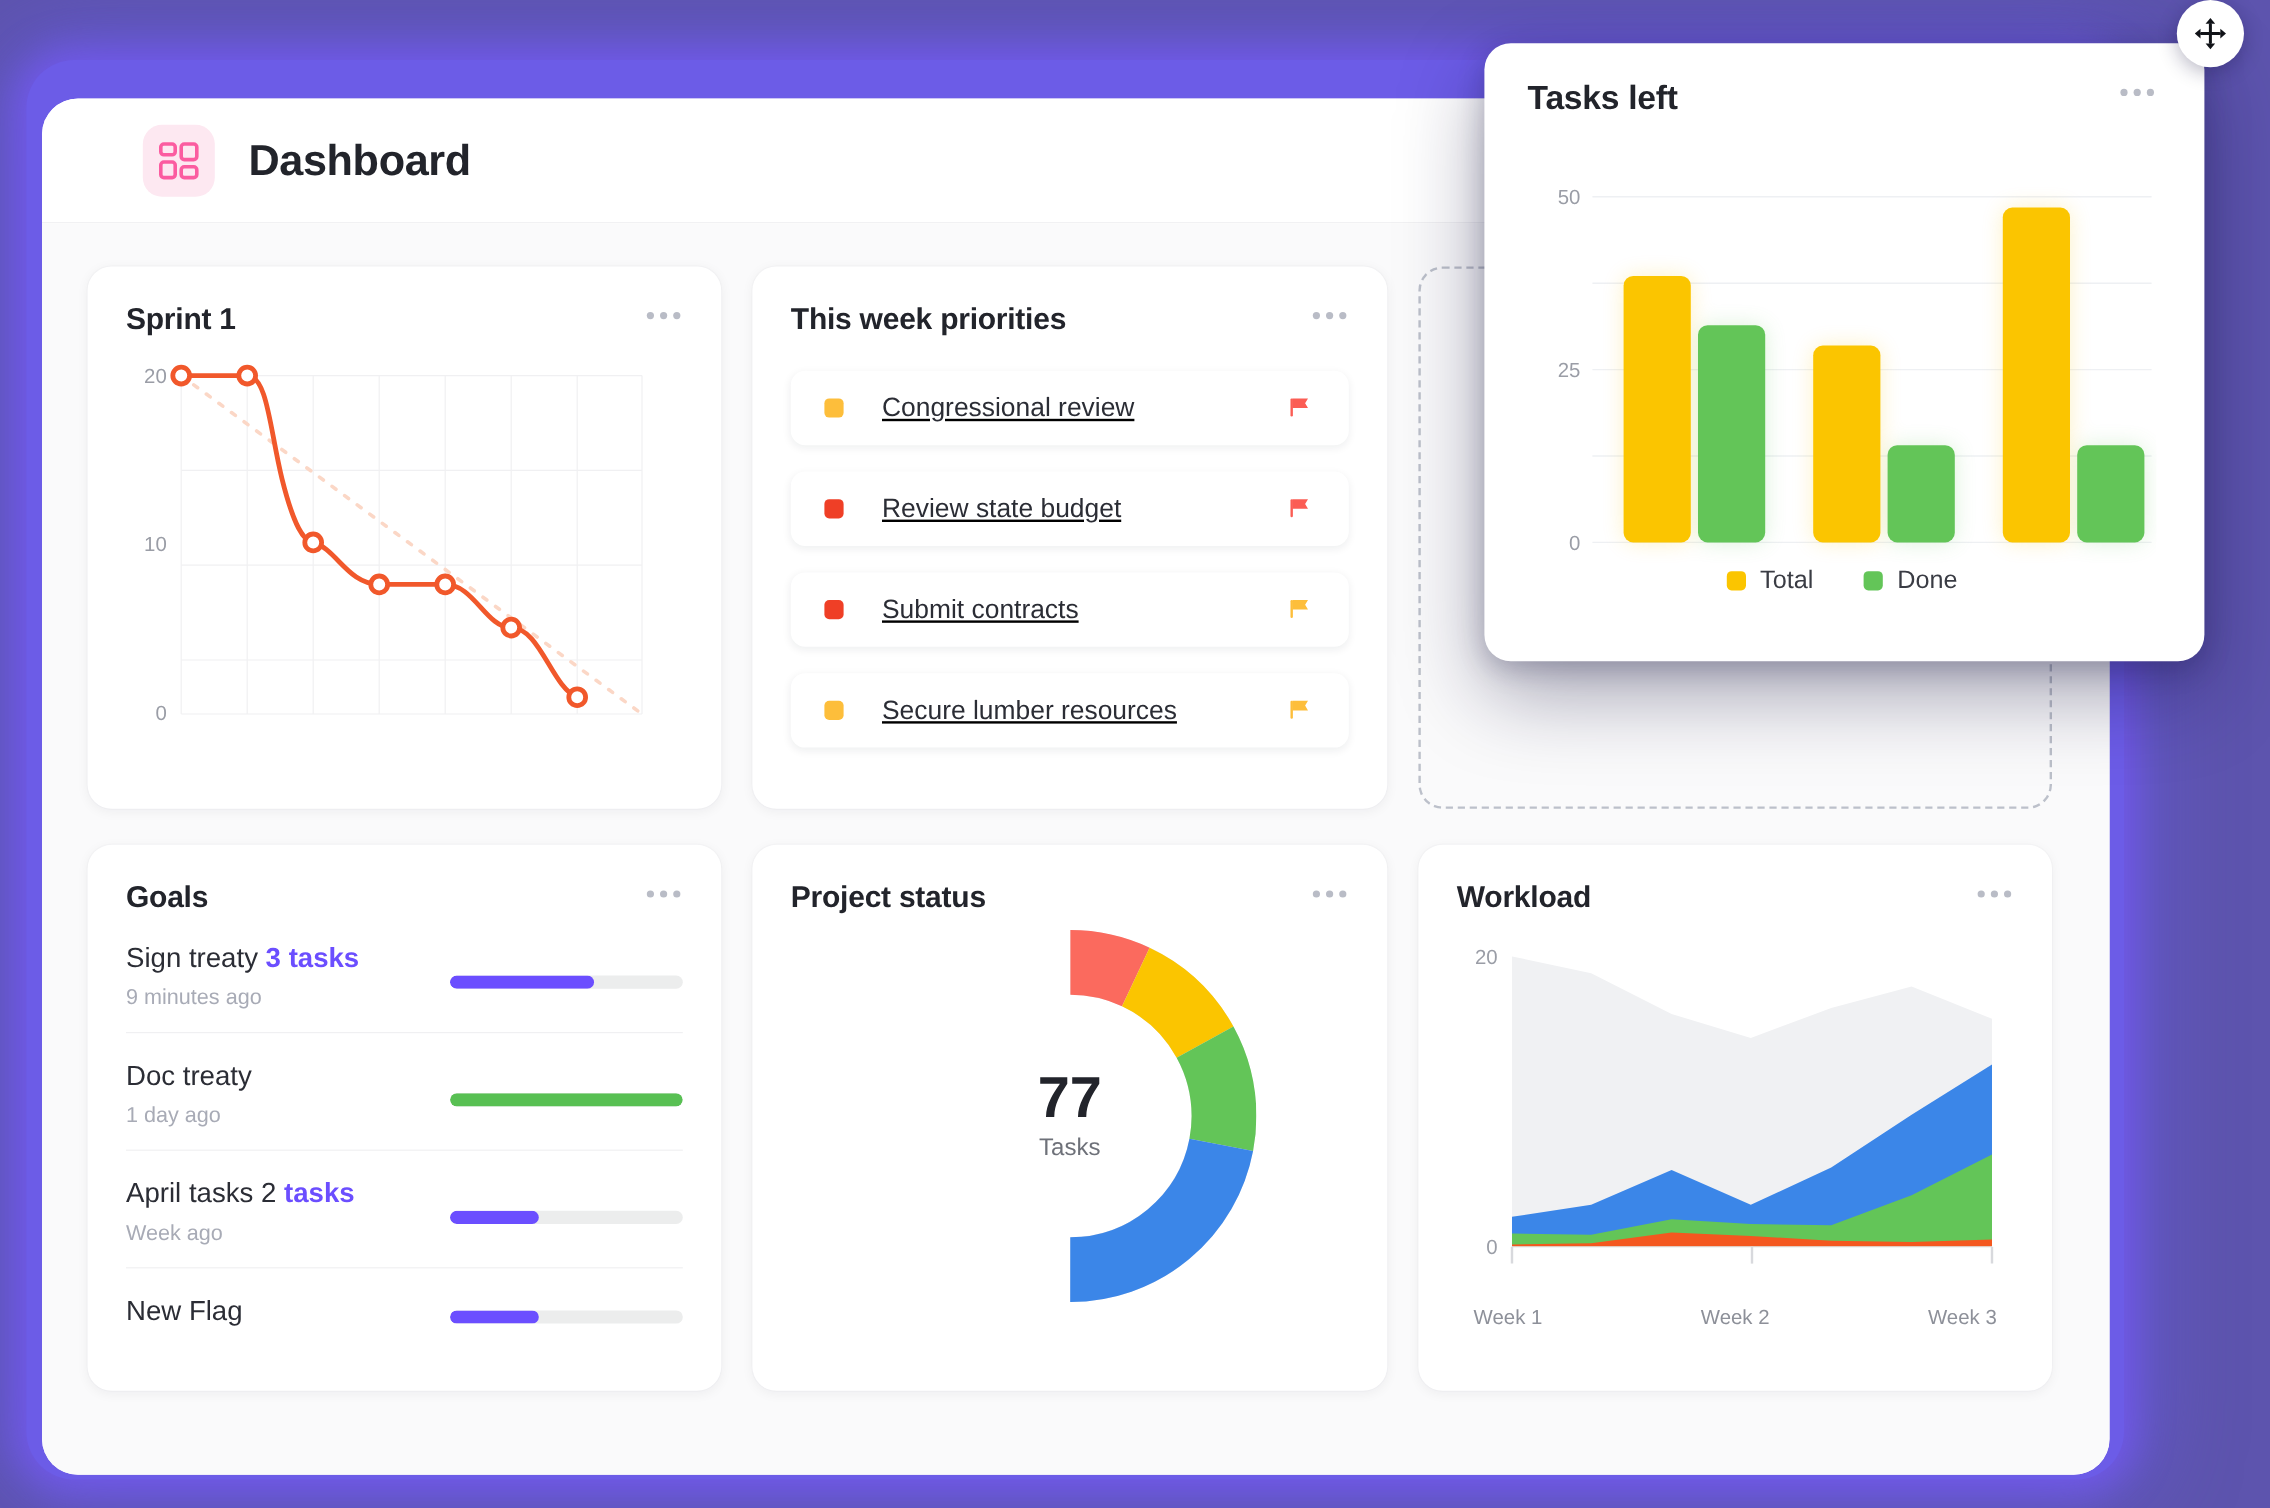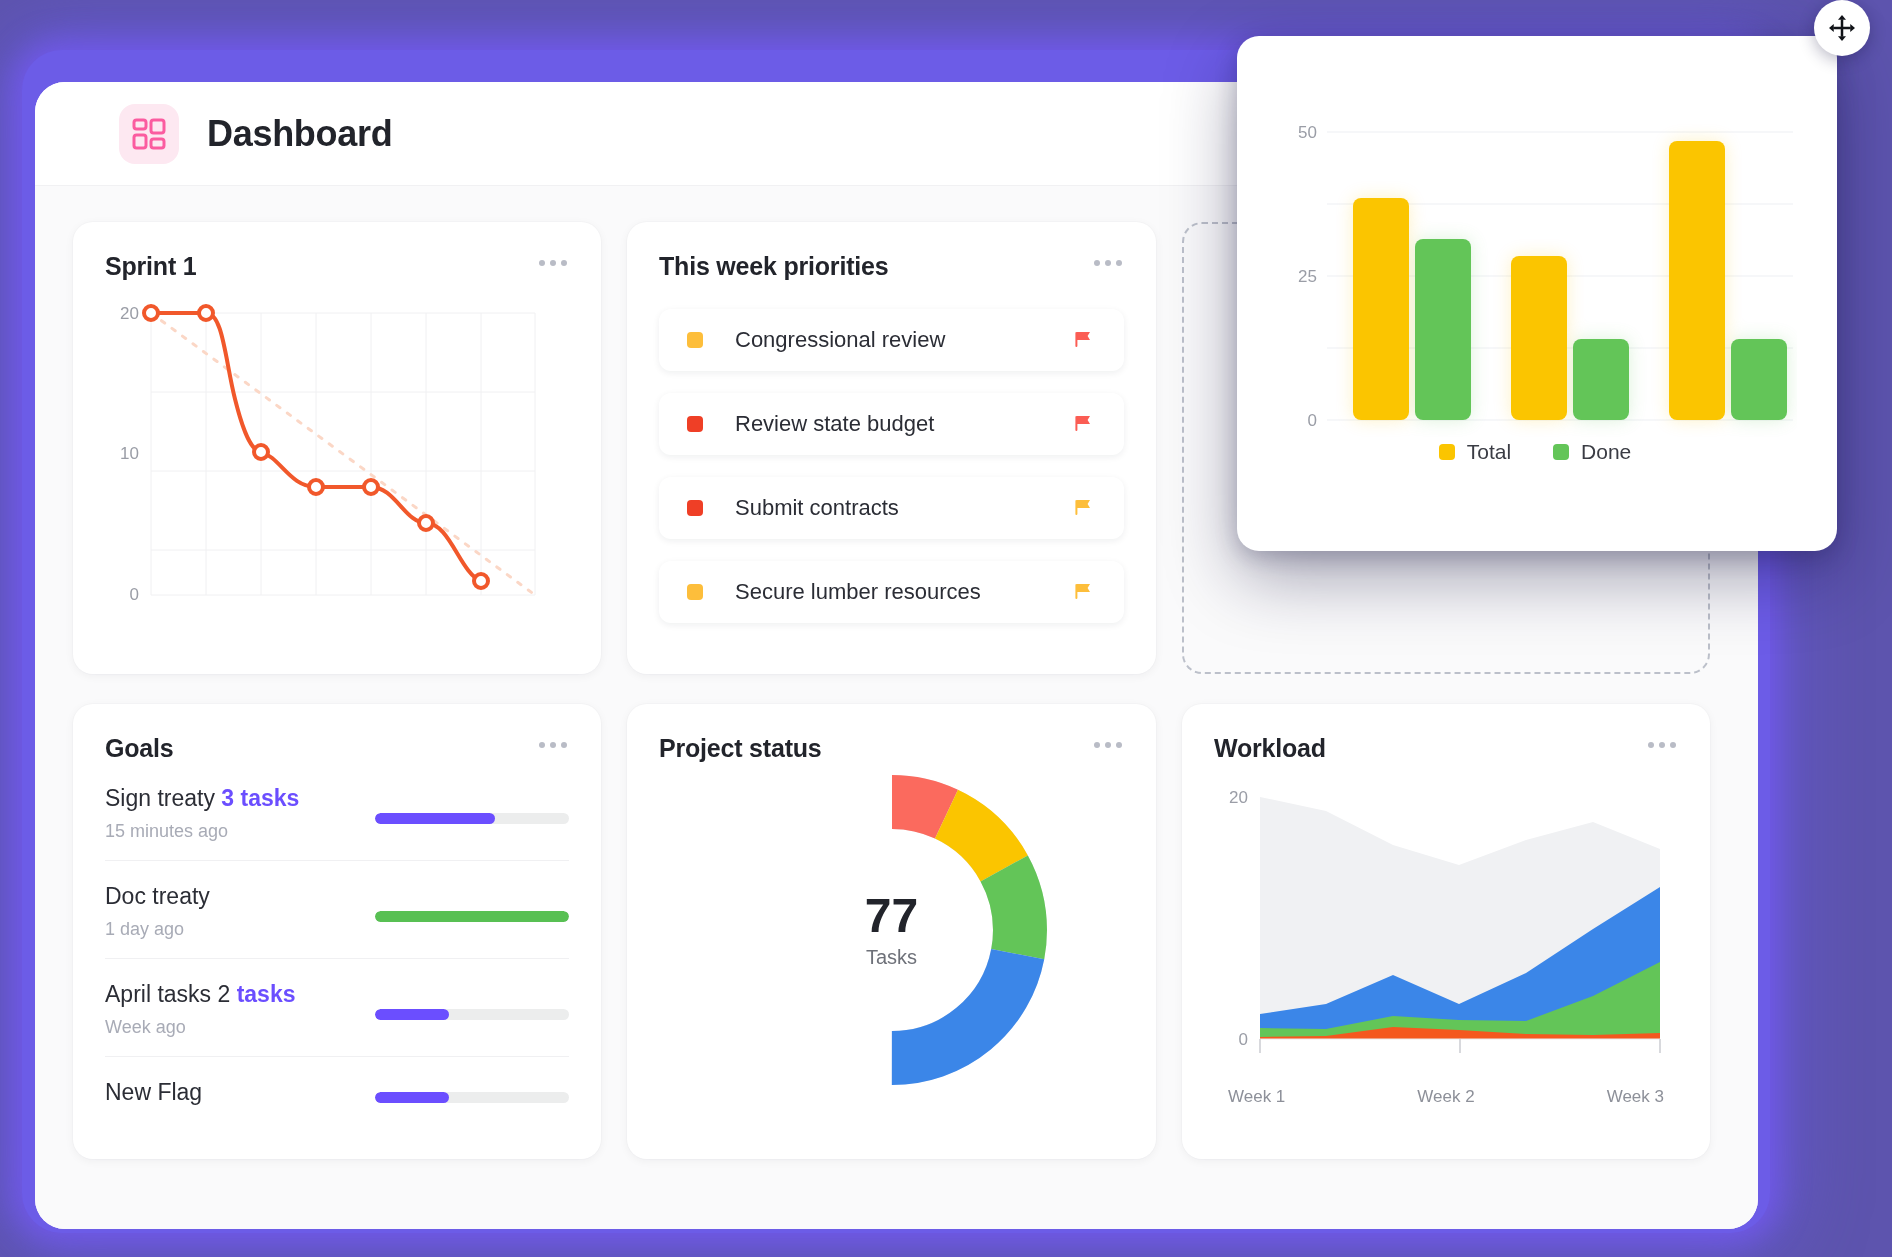--- a/index.html
+++ b/index.html
@@ -87,21 +87,21 @@
     padding: 8px 2px; cursor: pointer;
   }
   .dots span { width: 6px; height: 6px; border-radius: 50%; background: #b9bcc6; display: block; }
 
   
   .card-sprint { width: 528px; height: 452px; }
   .sprint-chart { margin-top: 18px; position: relative; height: 340px; }
 
   
   .card-priorities { width: 529px; height: 452px; }
-  .prio-list { margin-top: 28px; }
+  .prio-list { margin-top: 28px; text-decoration: underline; }
   .prio-item {
     height: 62px;
     display: flex; align-items: center;
     padding: 0 28px;
     background: #fff;
     border-radius: 12px;
     box-shadow: 0 2px 7px rgba(17,24,39,0.07);
     margin-bottom: 22px;
     cursor: pointer;
   }
@@ -325,21 +325,21 @@
           <div class="dots">
               <span></span>
               <span></span>
               <span></span>
             </div>
         </div>
 
         <div class="goal-row">
           <div class="goal-left">
             <div class="goal-name"><span>Sign treaty </span><b>3 tasks</b></div>
-            <div class="goal-time">15 minutes ago</div>
+            <div class="goal-time">9 minutes ago</div>
           </div>
           <div class="goal-bar-wrap">
             <div class="goal-bar" style="width:62%;background:#6b4eff"></div>
           </div>
         </div>
 
         <div class="goal-row">
           <div class="goal-left">
             <div class="goal-name"><span>Doc treaty</span><b></b></div>
             <div class="goal-time">1 day ago</div>
@@ -435,20 +435,28 @@
             <span>Week 3</span>
           </div>
         </div>
       </div>
 
     </div>
   </div>
 </div>
 
 <div class="float-card">
+  <div class="float-head">
+    <div class="float-title">Tasks left</div>
+    <div class="dots">
+        <span></span>
+        <span></span>
+        <span></span>
+      </div>
+  </div>
 
   <div class="bar-chart">
     <svg width="524" height="360" viewBox="0 0 524 360">
       <defs>
         <filter id="softglow" x="-30%" y="-30%" width="160%" height="160%">
           <feGaussianBlur stdDeviation="9"></feGaussianBlur>
         </filter>
       </defs>
 
       <g stroke="#eef0f3" stroke-width="1.2">

